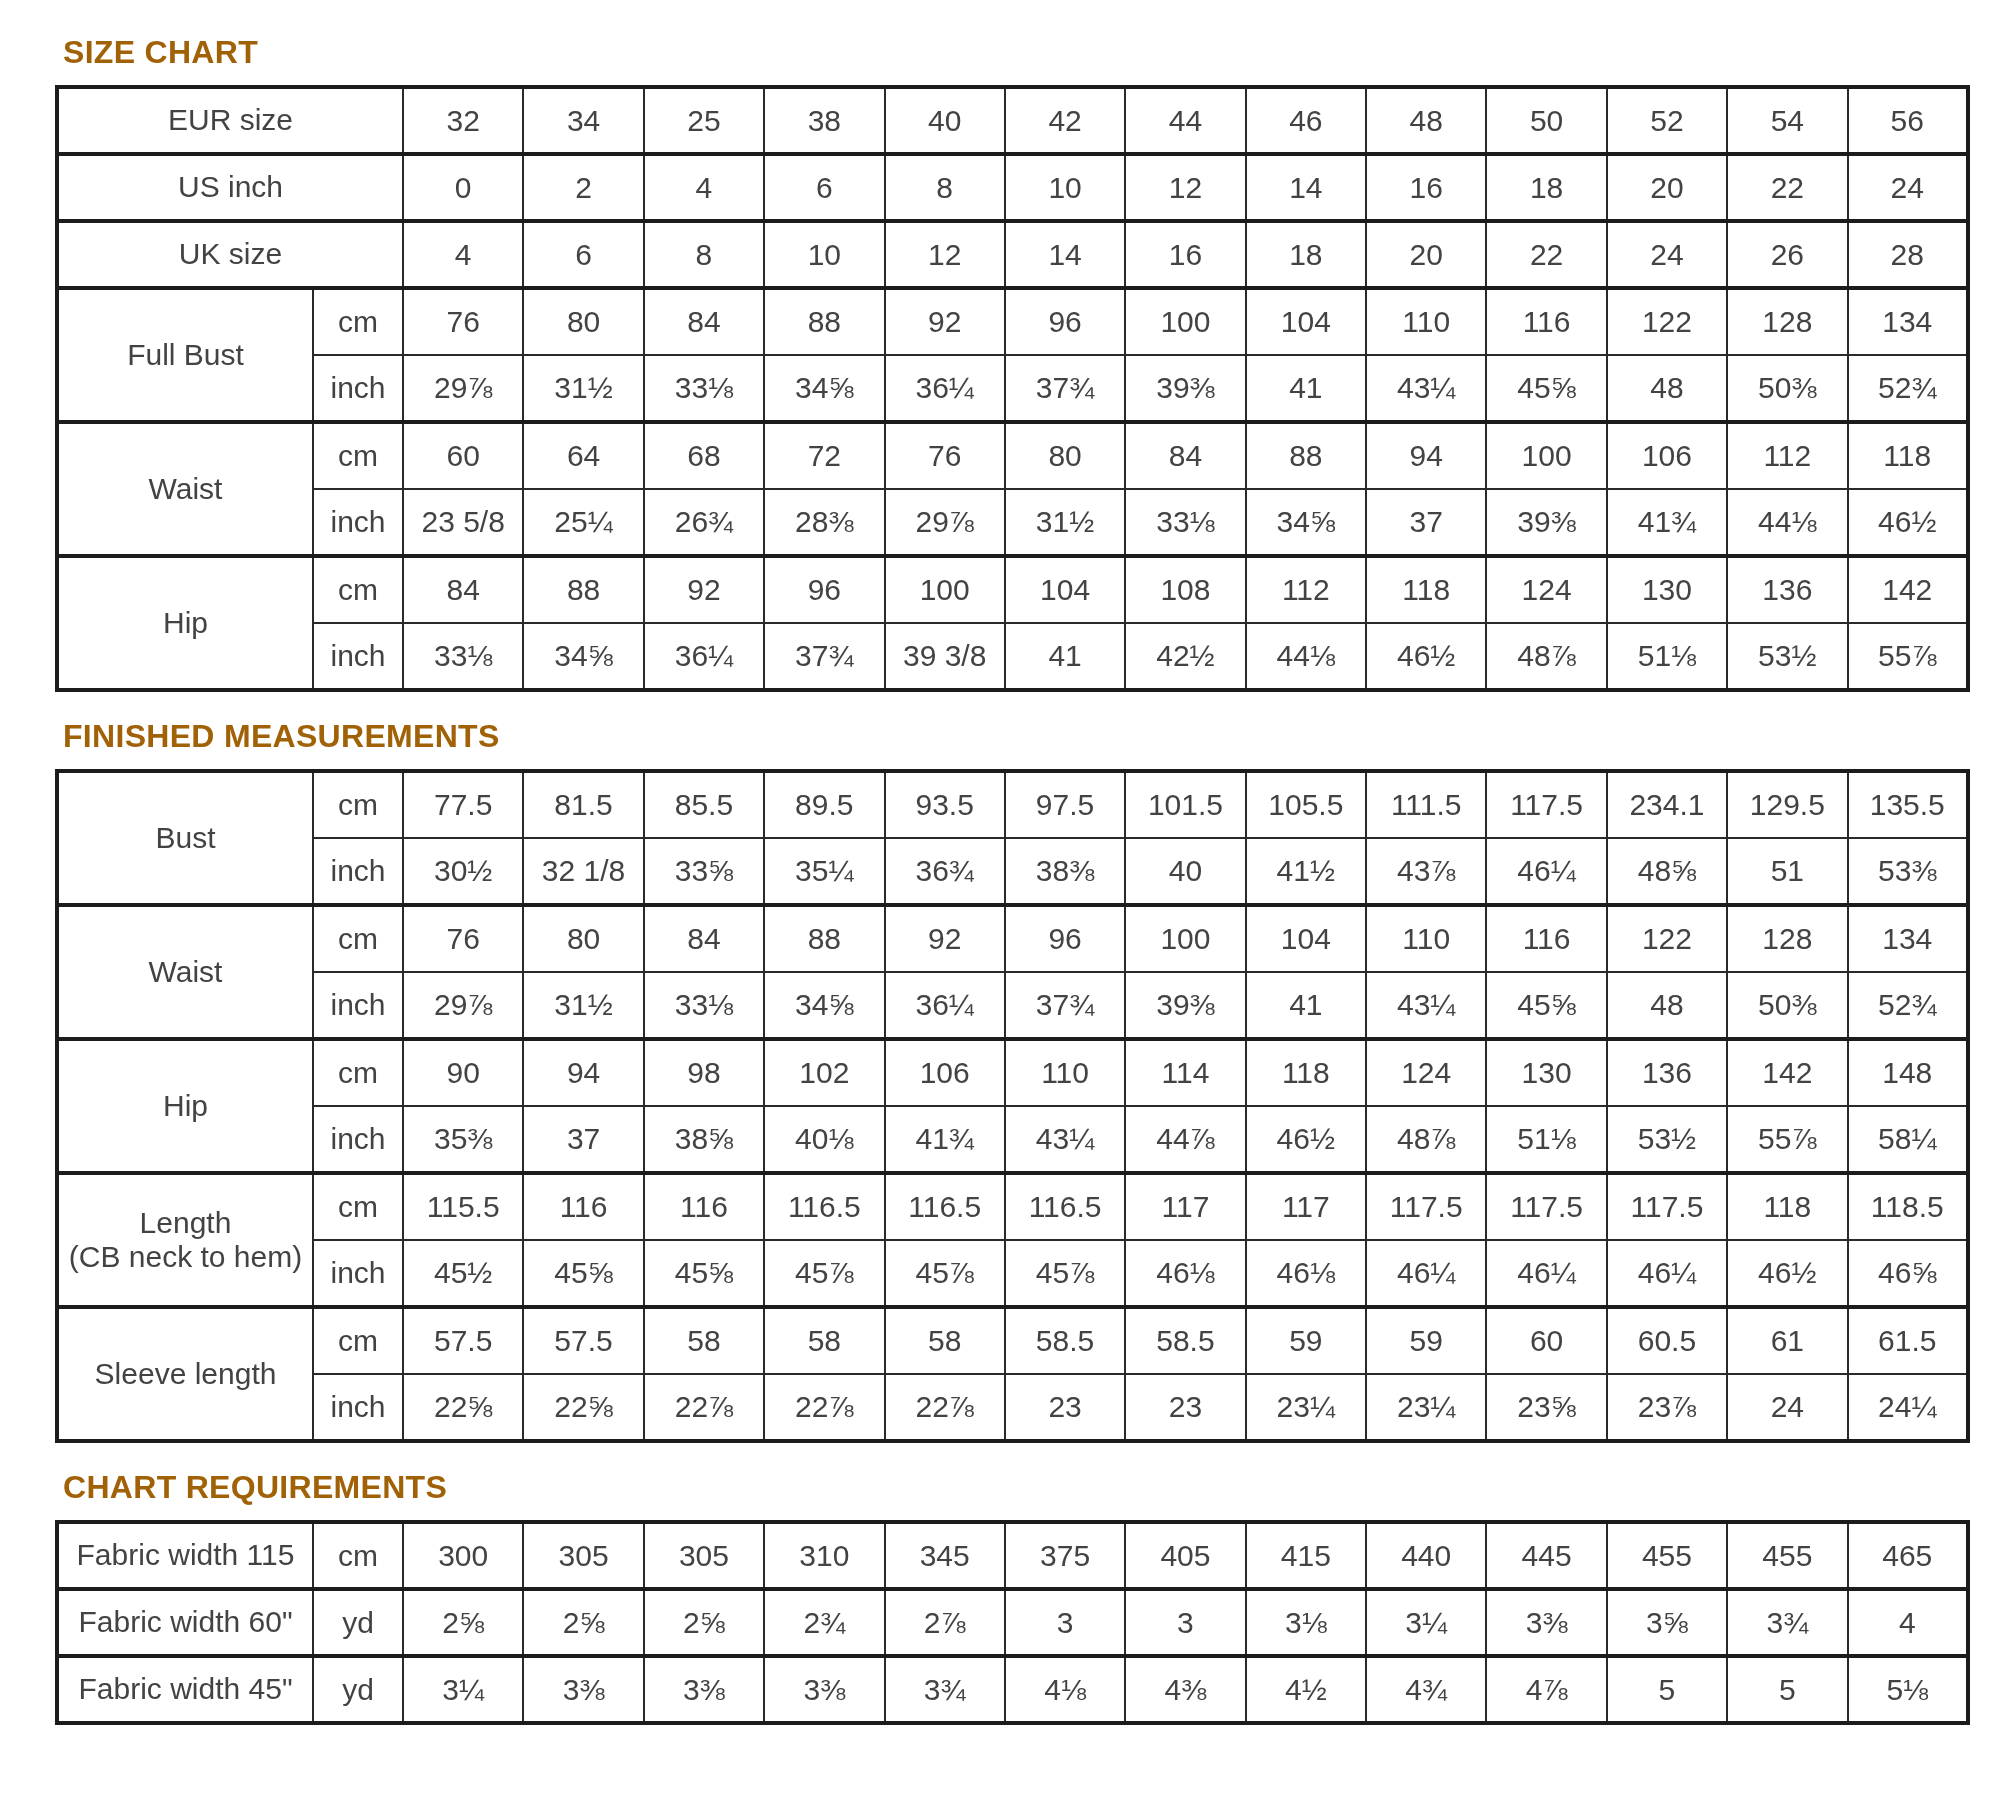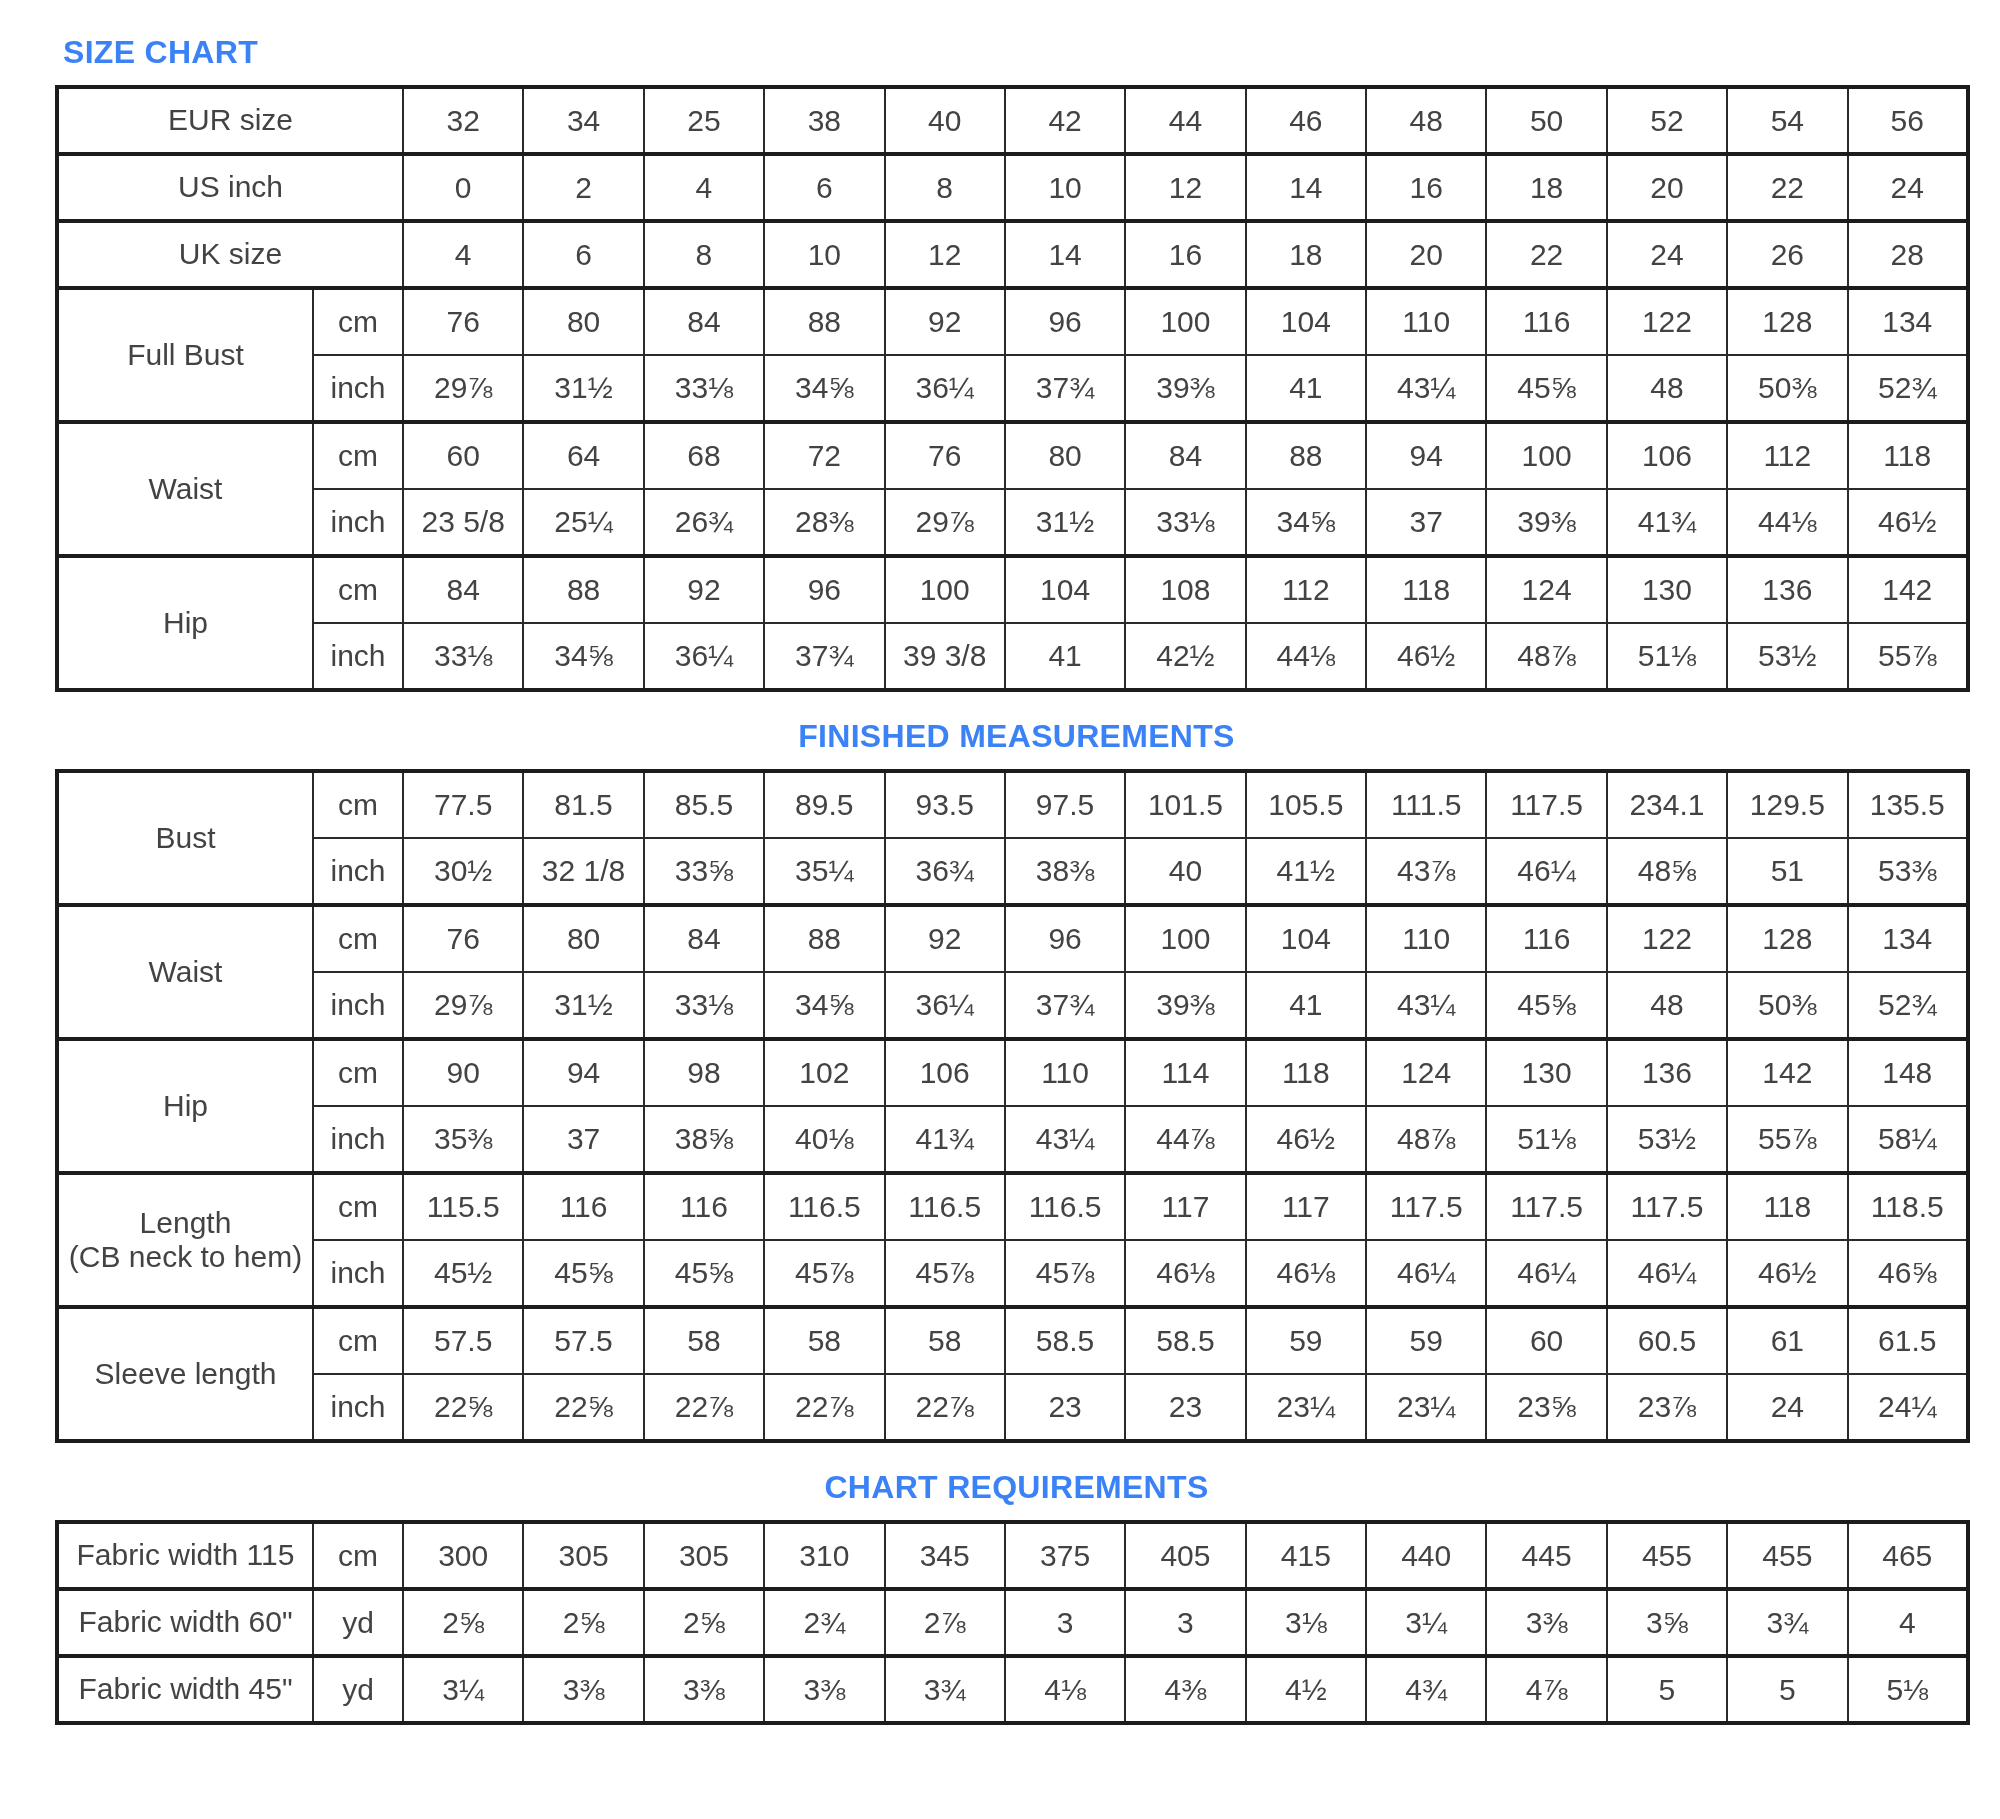--- a/index.html
+++ b/index.html
@@ -9,26 +9,26 @@
   }
   body {
     width: 2000px; height: 1819px;
     font-family: "Liberation Sans", "DejaVu Sans", sans-serif;
     color: #3d3d3d;
   }
   .page { padding: 34px 30px 0 55px; }
   .section-title {
     font-size: 32px;
     font-weight: 700;
-    color: #3b82f6;
+    color: #a16207;
     margin: 0 0 14px 8px;
     letter-spacing: 0.3px;
   }
   .section { margin: 0; }
-  .section + .section .section-title { margin-top: 26px; text-align: center; }
+  .section + .section .section-title { margin-top: 26px; }
   table.size-table {
     border-collapse: collapse;
     width: 100%;
     table-layout: fixed;
     border: 4px solid #1c1c1c;
   }
   table.size-table td {
     border: 2px solid #2a2a2a;
     text-align: center;
     vertical-align: middle;

